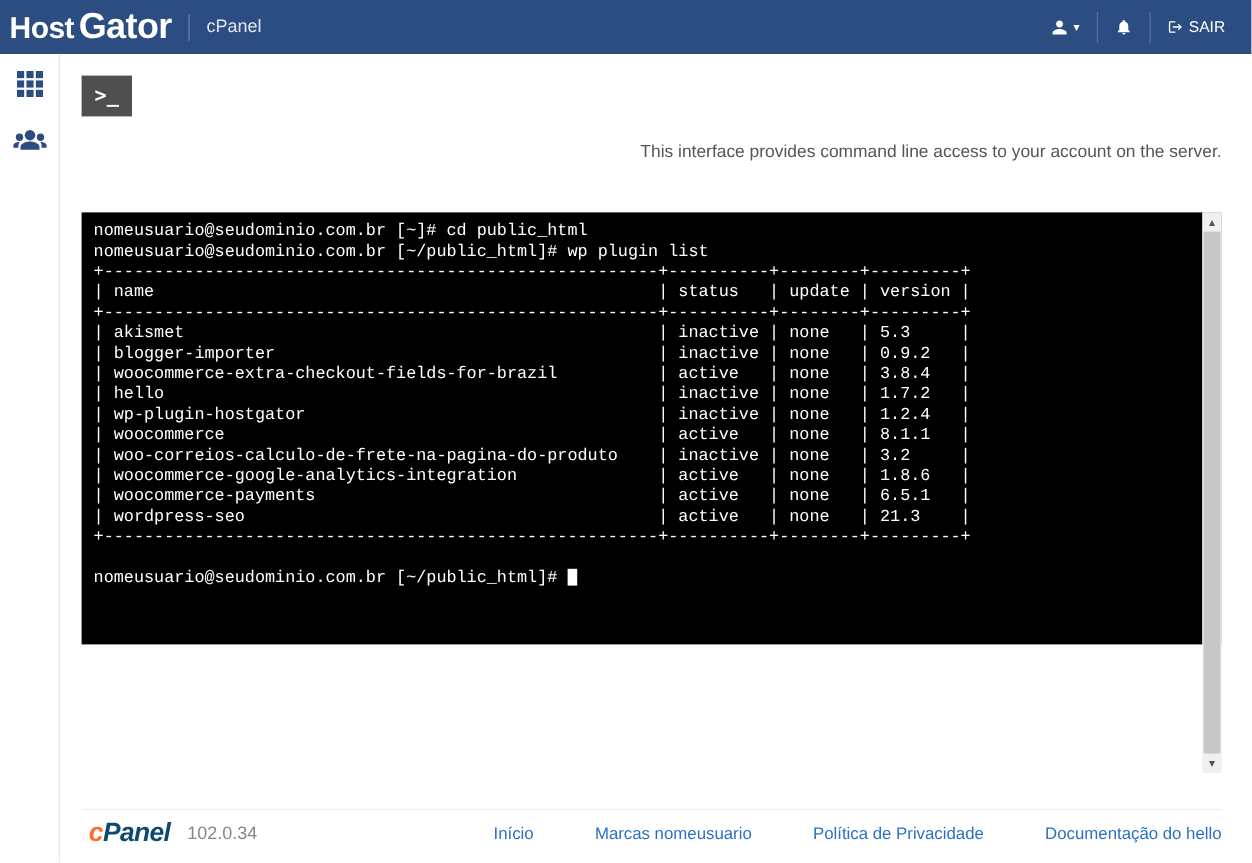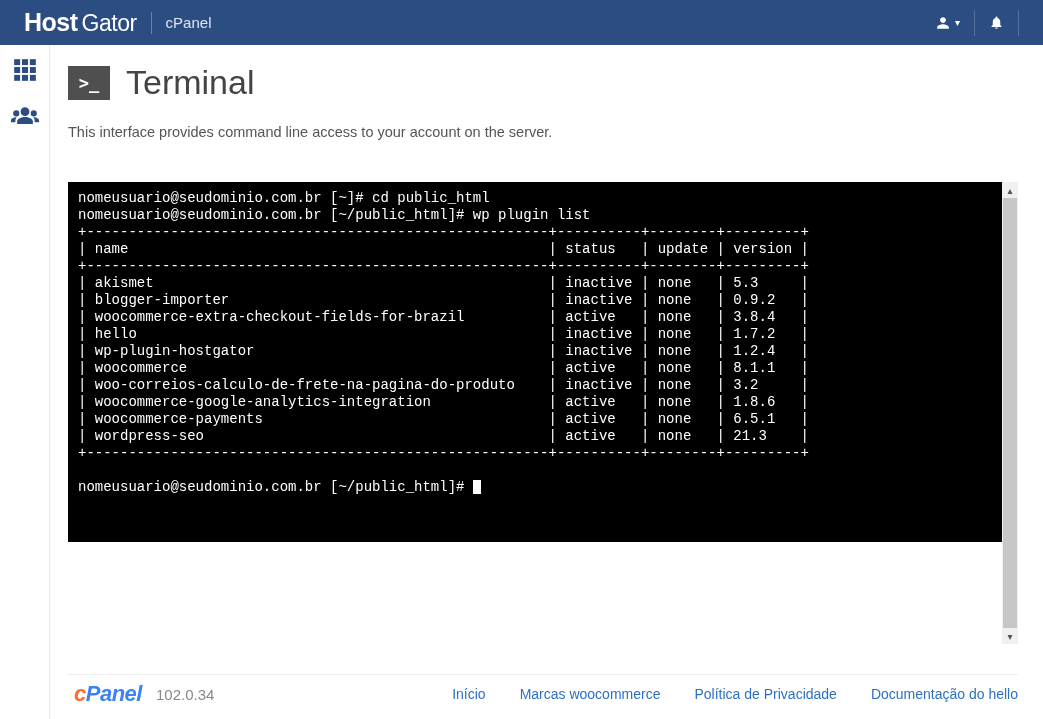--- a/index.html
+++ b/index.html
@@ -1,53 +1,53 @@
 <!DOCTYPE html>
 <html><head>
 <meta charset="utf-8">
 <style>
 * { margin: 0; padding: 0; box-sizing: border-box; }
 body { font-family: -apple-system, BlinkMacSystemFont, "Segoe UI", Arial, sans-serif; background: #fff; width: 1043px; height: 719px; overflow: hidden; }
 
-.header { background: #2c4d82; height: 45px; display: flex; align-items: center; padding: 0 24px; color: #fff; }
+.header { background: #2c4d82; height: 45px; display: flex; align-items: center; padding: 0 8px; color: #fff; }
 .logo { display: flex; align-items: baseline; gap: 4px; }
 .logo-host { font-size: 25px; font-weight: 800; letter-spacing: -0.5px; }
-.logo-gator { font-size: 23px; font-weight: 400; letter-spacing: -0.5px; }
+.logo-gator { font-size: 30px; font-weight: 700; letter-spacing: -0.5px; }
 .divider { width: 1px; height: 22px; background: rgba(255,255,255,0.3); margin: 0 14px; }
 .subtitle { font-size: 15px; font-weight: 400; color: #e0e6ef; }
 .header-right { margin-left: auto; display: flex; align-items: center; gap: 0; }
 .header-btn { color: #fff; padding: 0 14px; height: 45px; display: flex; align-items: center; cursor: pointer; font-size: 13px; gap: 5px; }
 .header-sep { width: 1px; height: 26px; background: rgba(255,255,255,0.2); }
 .chev { font-size: 10px; }
 
 .main { display: flex; height: calc(100% - 45px); }
 .sidebar { width: 50px; background: #fff; border-right: 1px solid #e8e8e8; padding-top: 12px; display: flex; flex-direction: column; align-items: center; gap: 18px; }
 .side-icon { cursor: pointer; color: #2c4d82; }
 
 .content { flex: 1; padding: 18px 25px 0 18px; display: flex; flex-direction: column; overflow: hidden; }
 .title-row { display: flex; align-items: center; gap: 16px; margin-bottom: 22px; }
 .title-icon { width: 42px; height: 34px; background: #4f4f4f; display: flex; align-items: center; justify-content: center; color: #fff; font-family: monospace; font-size: 17px; font-weight: bold; }
 .page-title { font-size: 34px; font-weight: 300; color: #444; }
-.desc { font-size: 14.5px; color: #555; margin-bottom: 42px; }
+.desc { font-size: 14.5px; color: #555; margin-bottom: 42px; text-align: right; }
 
 .term-wrap { position: relative; flex: 1; margin-bottom: 30px; }
 .terminal { background: #000; color: #fff; font-family: "Courier New", monospace; font-size: 14px; line-height: 17px; padding: 8px 10px; height: 360px; overflow: hidden; white-space: pre; }
 .terminal .cursor { display: inline-block; width: 8px; height: 14px; background: #fff; vertical-align: middle; }
 .scrollbar { position: absolute; right: 0; top: 0; bottom: 0; width: 16px; background: #f0f0f0; display: flex; flex-direction: column; }
 .sb-btn { height: 16px; background: #f0f0f0; display: flex; align-items: center; justify-content: center; font-size: 10px; color: #555; }
 .sb-track { flex: 1; background: #f0f0f0; position: relative; }
 .sb-thumb { position: absolute; top: 0; left: 1px; right: 1px; height: 100%; background: #c7c7c7; }
 
 .footer { display: flex; align-items: center; padding: 6px 0 12px 6px; gap: 10px; border-top: 1px solid #eee; }
 .cplogo { font-size: 22px; font-weight: 800; font-style: italic; letter-spacing: -0.5px; }
 .cplogo .c { color: #ff6c2c; }
-.cplogo .p { color: #3b82f6; text-align: center; }
+.cplogo .p { color: #0c4a6e; text-align: center; }
 .ver { font-size: 15px; color: #888; margin-left: 4px; }
 .foot-links { margin-left: auto; display: flex; gap: 34px; font-size: 14px; }
-.foot-links a { color: #2d70c3; text-decoration: none; cursor: pointer; }
+.foot-links a { color: #2d70c3; text-decoration: none; cursor: pointer; margin-left: 17px; }
 </style>
 </head>
 <body>
 
 <div class="header">
   <div class="logo">
     <span class="logo-host">Host</span>
       <span class="logo-gator">Gator</span>
   </div>
   <div class="divider"></div>
@@ -59,20 +59,26 @@
         </svg>
       <span class="chev">▾</span>
     </div>
     <div class="header-sep"></div>
     <div class="header-btn">
       <svg width="15" height="15" viewBox="0 0 24 24" fill="#fff">
           <path d="M12 22c1.1 0 2-.9 2-2h-4c0 1.1.9 2 2 2zm6-6v-5c0-3.1-1.6-5.6-4.5-6.3V4c0-.8-.7-1.5-1.5-1.5S10.5 3.2 10.5 4v.7C7.6 5.4 6 7.9 6 11v5l-2 2v1h16v-1l-2-2z"></path>
         </svg>
     </div>
     <div class="header-sep"></div>
+    <div class="header-btn">
+      <svg width="13" height="13" viewBox="0 0 24 24" fill="#fff">
+          <path d="M17 7l-1.4 1.4L18.2 11H8v2h10.2l-2.6 2.6L17 17l5-5-5-5zM4 5h8V3H4c-1.1 0-2 .9-2 2v14c0 1.1.9 2 2 2h8v-2H4V5z"></path>
+        </svg>
+      <span>SAIR</span>
+    </div>
   </div>
 </div>
 
 <div class="main">
   <div class="sidebar">
     <div class="side-icon">
       <svg width="26" height="26" viewBox="0 0 24 24" fill="#2c4d82">
           <rect x="2" y="2" width="5.5" height="5.5"></rect>
           <rect x="9.25" y="2" width="5.5" height="5.5"></rect>
           <rect x="16.5" y="2" width="5.5" height="5.5"></rect>
@@ -94,21 +100,20 @@
           <path d="M26 13.5c-.1 0-.2 0-.3.1.8.9 1.3 2.1 1.3 3.4v2h5v-2c0-2-3-3.5-6-3.5z"></path>
         </svg>
     </div>
   </div>
 
   <div class="content">
     <div class="title-row">
       <div class="title-icon">
           <span>&gt;_</span>
         </div>
-      <h1 class="page-title">Terminal</h1>
     </div>
     <p class="desc">This interface provides command line access to your account on the server.</p>
 
     <div class="term-wrap">
       <div class="terminal" id="terminal">nomeusuario@seudominio.com.br [~]# cd public_html
 nomeusuario@seudominio.com.br [~/public_html]# wp plugin list
 +-------------------------------------------------------+----------+--------+---------+
 | name                                                  | status   | update | version |
 +-------------------------------------------------------+----------+--------+---------+
 | akismet                                               | inactive | none   | 5.3     |
@@ -131,19 +136,19 @@
           </div>
         <div class="sb-btn">▾</div>
       </div>
     </div>
 
     <div class="footer">
       <span class="cplogo"><span class="c">c</span><span class="p">Panel</span></span>
       <span class="ver">102.0.34</span>
       <div class="foot-links">
         <a>Início</a>
-        <a>Marcas woocommerce</a>
+        <a>Marcas nomeusuario</a>
         <a>Política de Privacidade</a>
         <a>Documentação do hello</a>
       </div>
     </div>
   </div>
 </div>
 
 </body></html>

